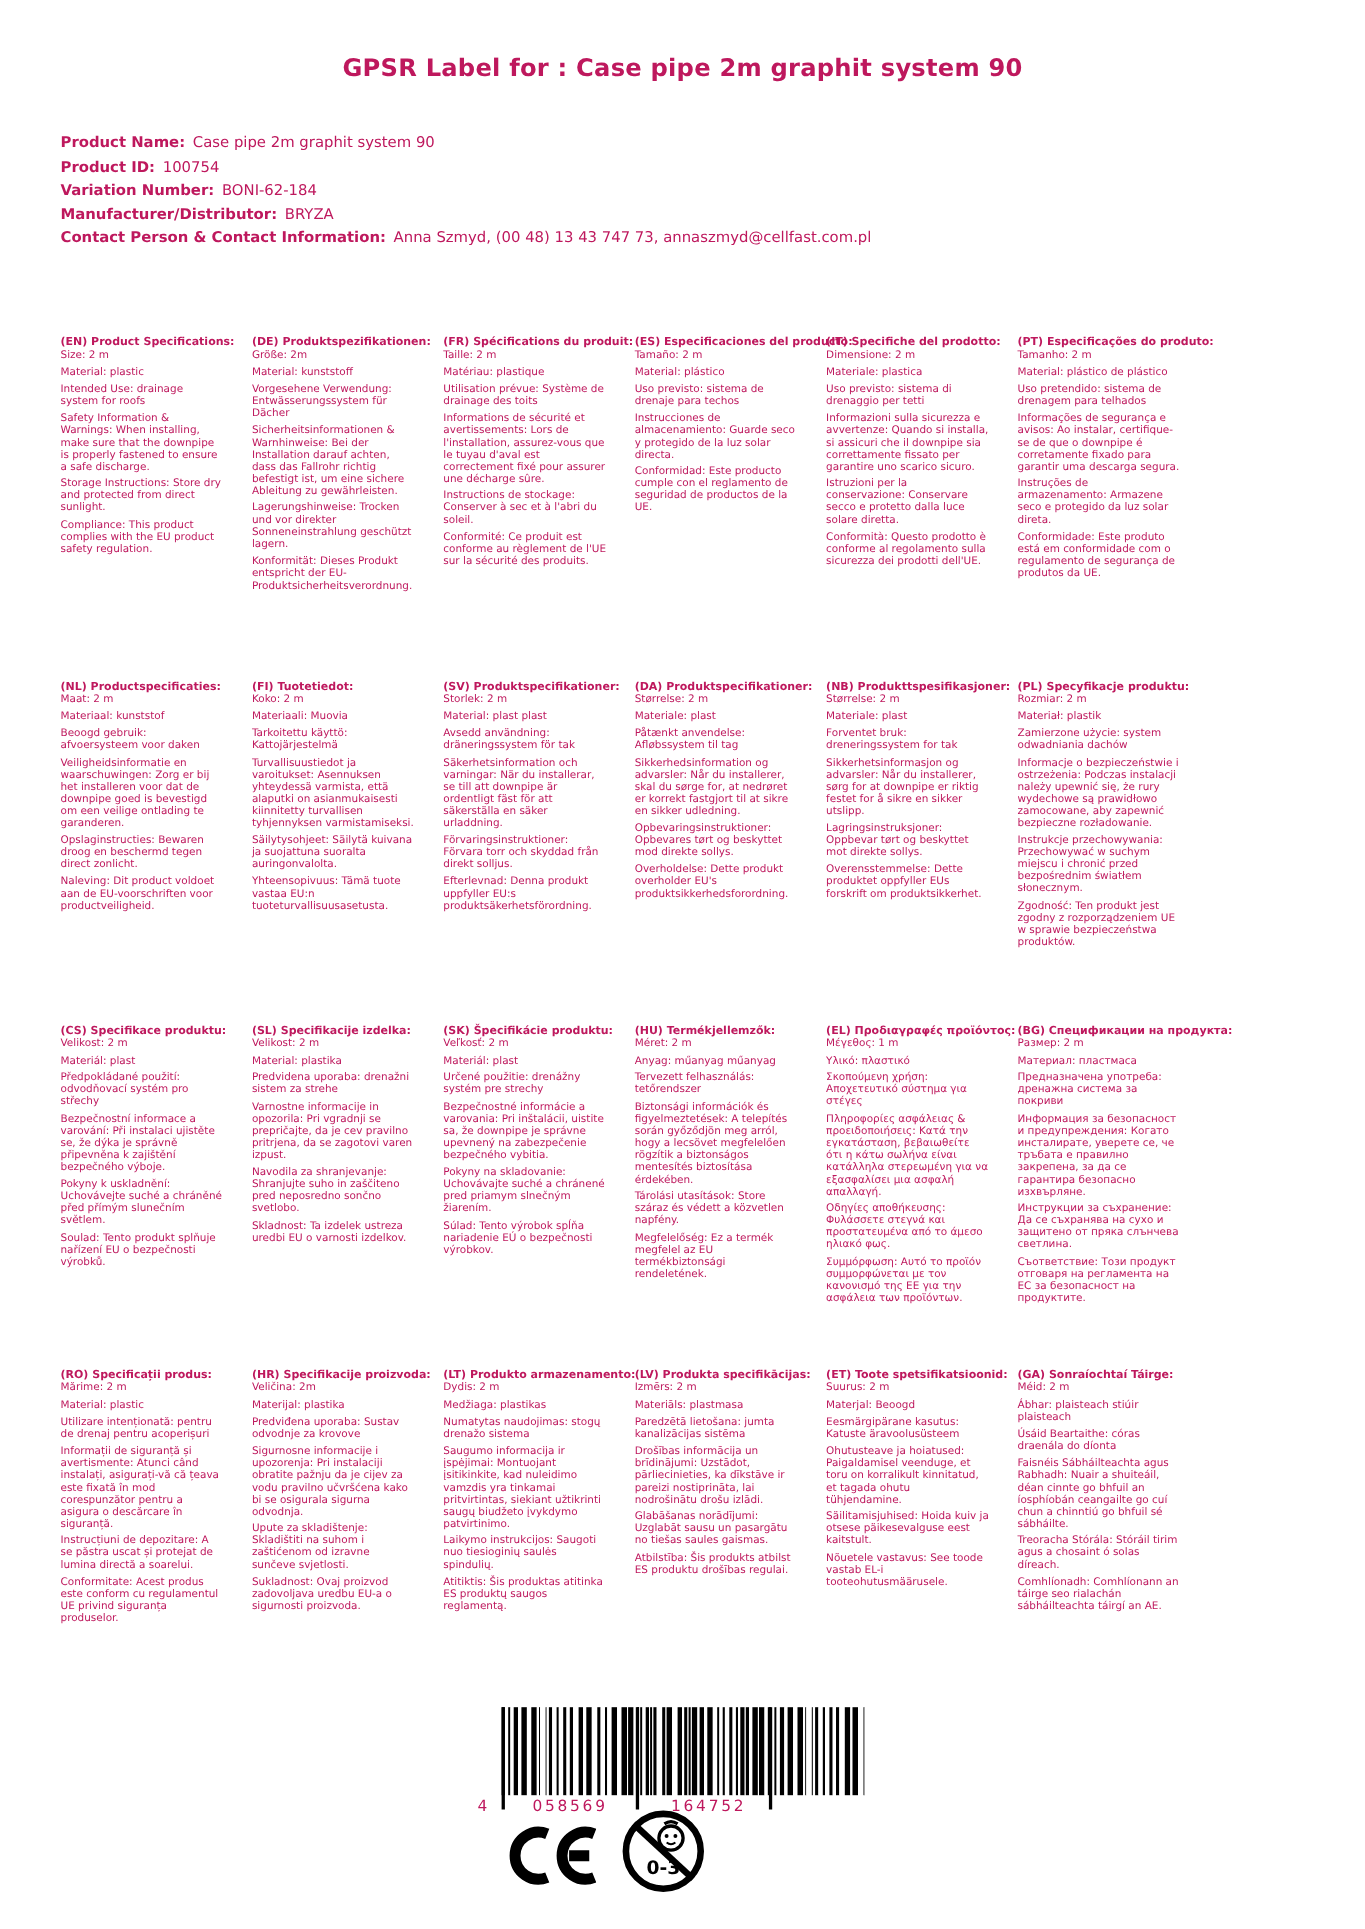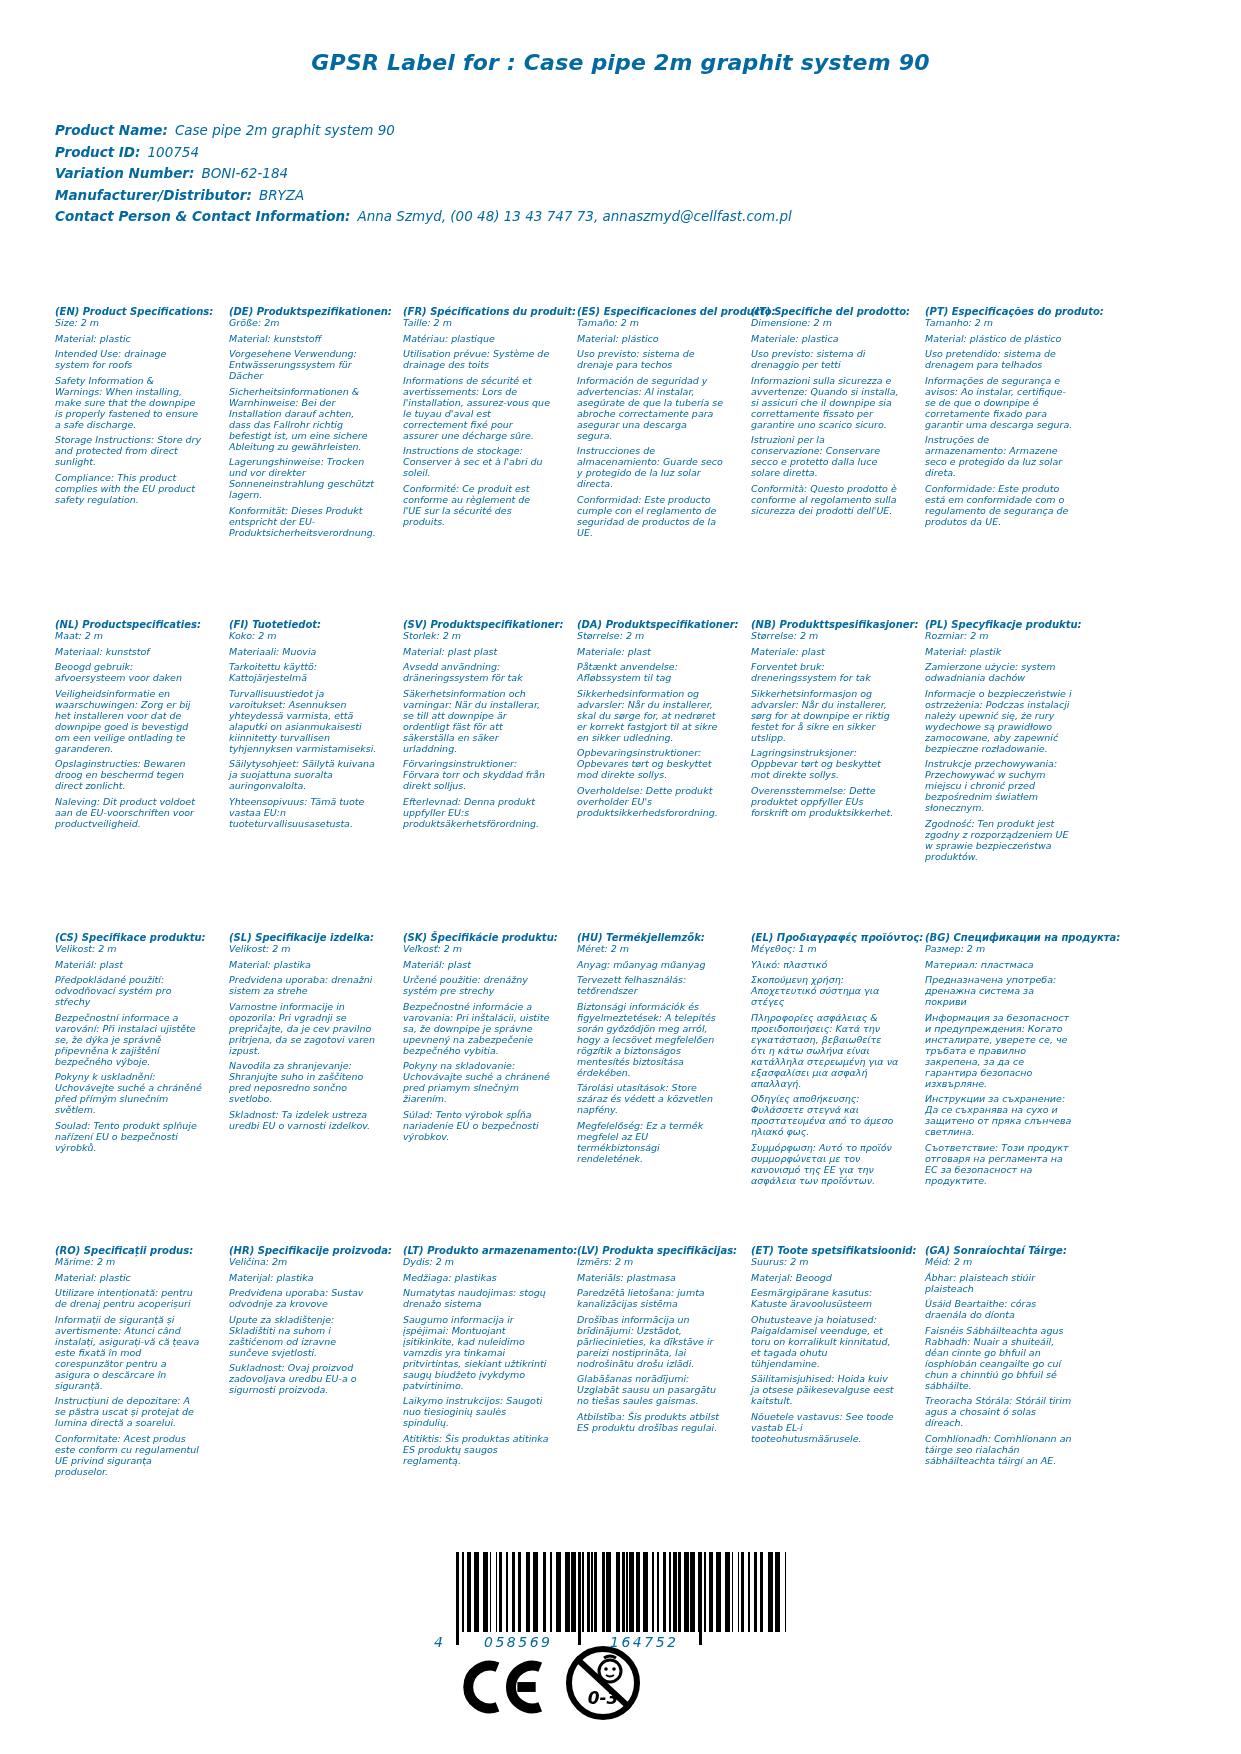--- a/index.html
+++ b/index.html
@@ -1,18 +1,18 @@
 <!DOCTYPE html>
 <html><head>
 <meta charset="utf-8">
 <title>GPSR Label</title>
 <style>
   html,body{margin:0;padding:0;background:#fff;}
-  .page{position:relative;width:1241px;height:1754px;background:#ffffff;color:#0369a1;
-        font-family:"DejaVu Sans", sans-serif;overflow:hidden;font-style:italic;}
+  .page{position:relative;width:1241px;height:1754px;background:#ffffff;color:#be185d;
+        font-family:"DejaVu Sans", sans-serif;overflow:hidden;}
   .title{position:absolute;top:50px;left:0;width:100%;text-align:center;
          font-size:22px;font-weight:bold;letter-spacing:0.2px;}
   .product-info{position:absolute;left:55px;top:122px;font-size:13.5px;line-height:16px;}
   .pi-row{margin-bottom:5.5px;white-space:nowrap;}
   .pi-label{font-weight:bold;}
   .pi-value{margin-left:7px;}
   .specs-grid{position:absolute;left:55px;top:306px;display:grid;
               grid-template-columns:repeat(6,174px);grid-auto-rows:313px;}
   .spec-block{width:150px;font-size:9.5px;line-height:11px;}
   .spec-heading{font-weight:bold;font-size:10px;white-space:nowrap;overflow:visible;}
@@ -82,21 +82,20 @@
         <p class="spec-par">Utilisation prévue: Système de drainage des toits</p>
         <p class="spec-par">Informations de sécurité et avertissements: Lors de l'installation, assurez-vous que le tuyau d'aval est correctement fixé pour assurer une décharge sûre.</p>
         <p class="spec-par">Instructions de stockage: Conserver à sec et à l'abri du soleil.</p>
         <p class="spec-par">Conformité: Ce produit est conforme au règlement de l'UE sur la sécurité des produits.</p>
       </div>
       <div class="spec-block">
         <div class="spec-heading">(ES) Especificaciones del producto:</div>
         <p class="spec-par">Tamaño: 2 m</p>
         <p class="spec-par">Material: plástico</p>
         <p class="spec-par">Uso previsto: sistema de drenaje para techos</p>
-        <p class="spec-par">Información de seguridad y advertencias: Al instalar, asegúrate de que la tubería se abroche correctamente para asegurar una descarga segura.</p>
         <p class="spec-par">Instrucciones de almacenamiento: Guarde seco y protegido de la luz solar directa.</p>
         <p class="spec-par">Conformidad: Este producto cumple con el reglamento de seguridad de productos de la UE.</p>
       </div>
       <div class="spec-block">
         <div class="spec-heading">(IT) Specifiche del prodotto:</div>
         <p class="spec-par">Dimensione: 2 m</p>
         <p class="spec-par">Materiale: plastica</p>
         <p class="spec-par">Uso previsto: sistema di drenaggio per tetti</p>
         <p class="spec-par">Informazioni sulla sicurezza e avvertenze: Quando si installa, si assicuri che il downpipe sia correttamente fissato per garantire uno scarico sicuro.</p>
         <p class="spec-par">Istruzioni per la conservazione: Conservare secco e protetto dalla luce solare diretta.</p>
@@ -226,20 +225,21 @@
         <p class="spec-par">Utilizare intenționată: pentru de drenaj pentru acoperișuri</p>
         <p class="spec-par">Informații de siguranță și avertismente: Atunci când instalați, asigurați-vă că țeava este fixată în mod corespunzător pentru a asigura o descărcare în siguranță.</p>
         <p class="spec-par">Instrucțiuni de depozitare: A se păstra uscat și protejat de lumina directă a soarelui.</p>
         <p class="spec-par">Conformitate: Acest produs este conform cu regulamentul UE privind siguranța produselor.</p>
       </div>
       <div class="spec-block">
         <div class="spec-heading">(HR) Specifikacije proizvoda:</div>
         <p class="spec-par">Veličina: 2m</p>
         <p class="spec-par">Materijal: plastika</p>
         <p class="spec-par">Predviđena uporaba: Sustav odvodnje za krovove</p>
+        <p class="spec-par">Sigurnosne informacije i upozorenja: Pri instalaciji obratite pažnju da je cijev za vodu pravilno učvršćena kako bi se osigurala sigurna odvodnja.</p>
         <p class="spec-par">Upute za skladištenje: Skladištiti na suhom i zaštićenom od izravne sunčeve svjetlosti.</p>
         <p class="spec-par">Sukladnost: Ovaj proizvod zadovoljava uredbu EU-a o sigurnosti proizvoda.</p>
       </div>
       <div class="spec-block">
         <div class="spec-heading">(LT) Produkto armazenamento:</div>
         <p class="spec-par">Dydis: 2 m</p>
         <p class="spec-par">Medžiaga: plastikas</p>
         <p class="spec-par">Numatytas naudojimas: stogų drenažo sistema</p>
         <p class="spec-par">Saugumo informacija ir įspėjimai: Montuojant įsitikinkite, kad nuleidimo vamzdis yra tinkamai pritvirtintas, siekiant užtikrinti saugų biudžeto įvykdymo patvirtinimo.</p>
         <p class="spec-par">Laikymo instrukcijos: Saugoti nuo tiesioginių saulės spindulių.</p>

